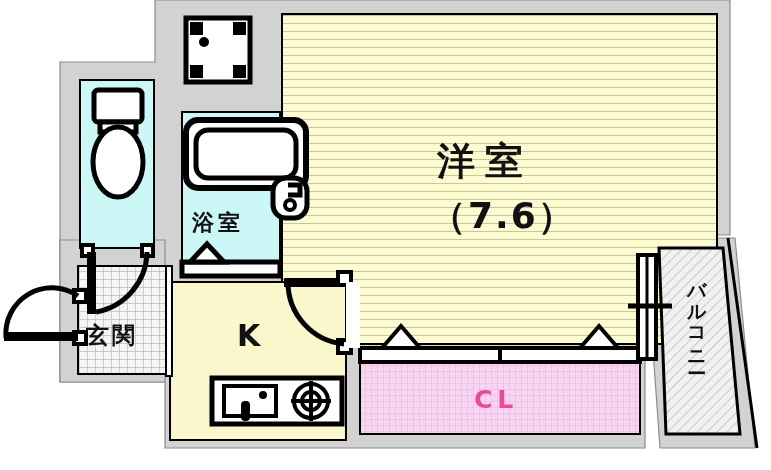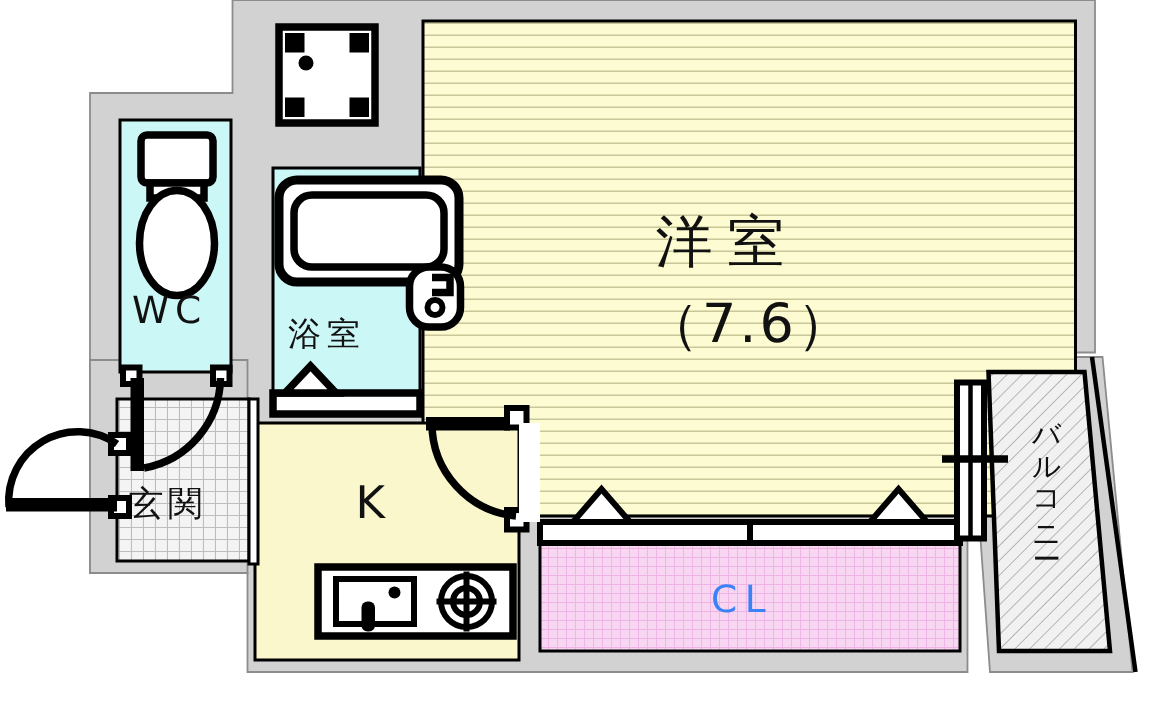--- a/index.html
+++ b/index.html
@@ -1,27 +1,27 @@
 <!DOCTYPE html>
 <html><head>
 <meta charset="utf-8">
 <style>
   html,body{margin:0;padding:0;background:#ffffff;}
   body{font-family:"Liberation Sans","DejaVu Sans",sans-serif;}
   #plan{position:relative;width:771px;height:470px;background:#ffffff;overflow:hidden;}
   #plan svg{position:absolute;left:0;top:0;}
-  .lbl{position:absolute;color:#111111;font-weight:normal;white-space:pre;
+  .lbl{position:absolute;color:#111111;font-weight:bold;white-space:pre;
        font-family:"DejaVu Sans","Liberation Sans",sans-serif;}
   .lbl-yoshitsu{font-size:38px;letter-spacing:10px;}
   .lbl-size{font-size:36px;letter-spacing:2px;}
   .lbl-wc{font-size:25px;letter-spacing:4px;}
   .lbl-yokushitsu{font-size:22px;letter-spacing:4px;}
   .lbl-genkan{font-size:23px;letter-spacing:3px;}
   .lbl-k{font-size:30px;}
-  .lbl-cl{font-size:25px;letter-spacing:5px;color:#3b82f6;}
+  .lbl-cl{font-size:25px;letter-spacing:5px;color:#ec4899;}
   .lbl-balcony{font-size:19px;letter-spacing:2px;writing-mode:vertical-rl;text-orientation:upright;line-height:1.25;}
 </style>
 </head>
 <body>
 
 <div id="plan">
 
   <svg width="771" height="470" viewBox="0 0 771 470">
     <defs>
 
@@ -177,21 +177,20 @@
 
     <g>
       <rect x="166" y="266" width="6" height="110" fill="#fff" stroke="#000" stroke-width="2"></rect>
       <rect x="346" y="282" width="14" height="66" fill="#fff" stroke="#000" stroke-width="0"></rect>
     </g>
   </svg>
 
   <div class="lbl lbl-yoshitsu" style="left:437px;top:136px;">洋室</div>
   <div class="lbl lbl-size" style="left:430px;top:192px;">（7.6）</div>
 
-  <div class="lbl lbl-wc" style="left:88px;top:192px;">WC</div>
 
   <div class="lbl lbl-yokushitsu" style="left:192px;top:208px;">浴室</div>
 
   <div class="lbl lbl-genkan" style="left:86px;top:320px;">玄関</div>
 
   <div class="lbl lbl-k" style="left:237px;top:318px;">K</div>
 
   <div class="lbl lbl-cl" style="left:474px;top:385px;">CL</div>
 
   <div class="lbl lbl-balcony" style="left:685px;top:268px;">バルコニー</div>

